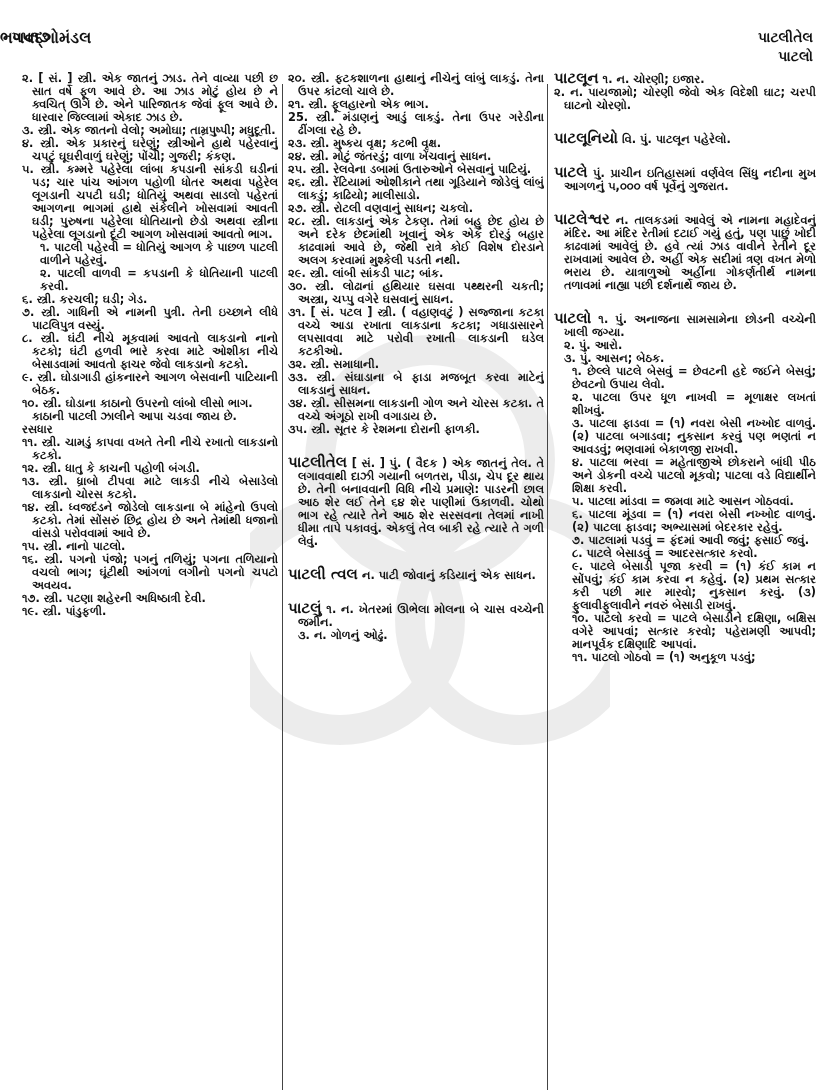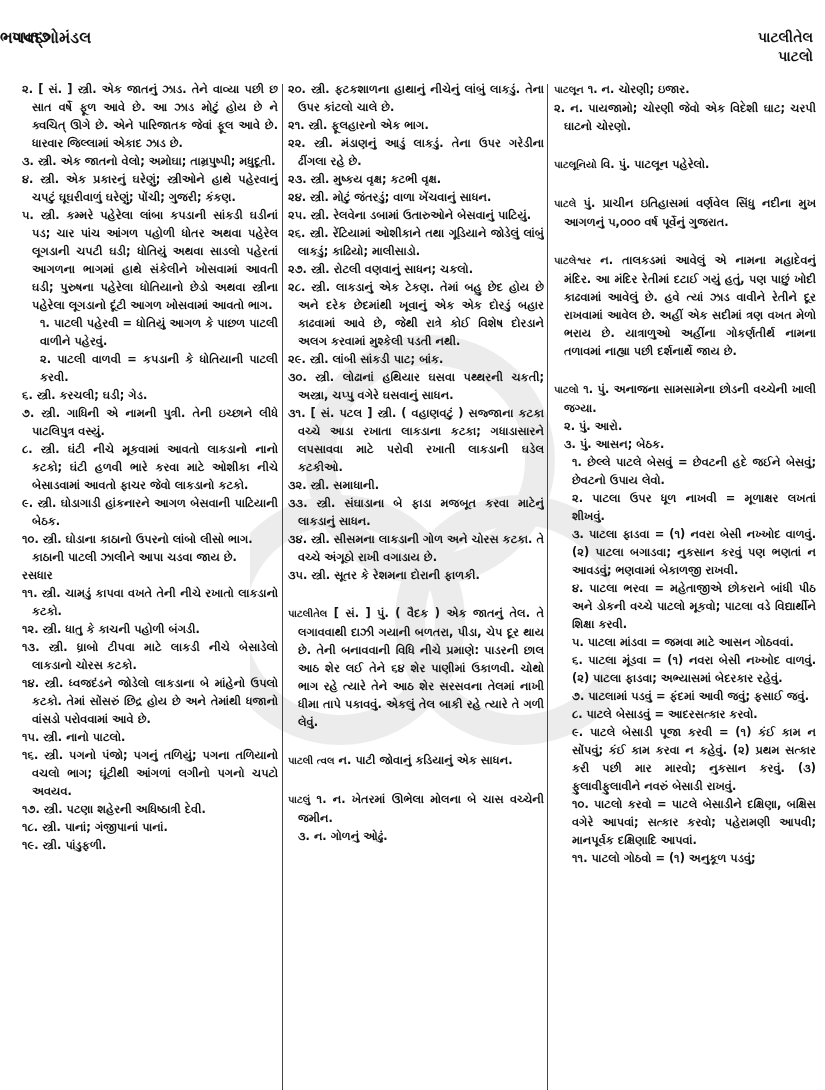--- a/index.html
+++ b/index.html
@@ -22,38 +22,38 @@
     font-size: 14px; font-weight: bold; line-height: 19px;
   }
   .watermark {
     position: absolute; left: 250px; top: 330px; width: 360px; height: 420px;
     pointer-events: none; opacity: 0.07;
   }
   .columns {
     position: absolute; top: 72px; left: 0; width: 825px; height: 1018px;
   }
   .col {
-    position: absolute; top: 8px; bottom: 0; overflow: hidden;
-    font-size: 11.4px; line-height: 18px; font-weight: bold;
+    position: absolute; top: 0; bottom: 0; overflow: hidden;
+    font-size: 11.4px; line-height: 13px; font-weight: bold;
   }
   .col-1 { left: 22px; width: 256px; }
   .col-2 { left: 288px; width: 256px; }
   .col-3 { left: 554px; width: 262px; }
   .divider {
     position: absolute; top: 12px; width: 1px; background: #444;
   }
   .divider-1 { left: 282px; height: 1006px; }
   .divider-2 { left: 547px; height: 1006px; }
   .entry { margin: 0 0 0 0; text-align: justify; }
   .entry.indent { padding-left: 10px; }
   .entry.sub { padding-left: 18px; }
   .entry.hang { padding-left: 10px; text-indent: -10px; }
   .entry.right { text-align: left; }
   .entry.gap { margin-top: 20px; }
-  .headword { font-size: 10px; font-weight: bold; }
+  .headword { font-size: 15px; font-weight: bold; }
 </style>
 </head>
 <body>
 
 <div class="header">
   <div class="page-number">૫૫૧૭</div>
   <div class="book-title">ભગવદ્ગોમંડલ</div>
   <div class="guide-words">
     <div>પાટલીતેલ</div>
     <div>પાટલો</div>
@@ -84,27 +84,26 @@
       <div class="entry hang"><span>૧૦. સ્ત્રી. ઘોડાના કાઠાનો ઉપરનો લાંબો લીસો ભાગ.</span></div>
       <div class="entry indent"><span>કાઠાની પાટલી ઝાલીને આપા ચડવા જાય છે.</span></div>
       <div class="entry right"><span>રસધાર</span></div>
       <div class="entry hang"><span>૧૧. સ્ત્રી. ચામડું કાપવા વખતે તેની નીચે રખાતો લાકડાનો કટકો.</span></div>
       <div class="entry hang"><span>૧૨. સ્ત્રી. ધાતુ કે કાચની પહોળી બંગડી.</span></div>
       <div class="entry hang"><span>૧૩. સ્ત્રી. ધ્રાબો ટીપવા માટે લાકડી નીચે બેસાડેલો લાકડાનો ચોરસ કટકો.</span></div>
       <div class="entry hang"><span>૧૪. સ્ત્રી. ધ્વજદંડને જોડેલો લાકડાના બે માંહેનો ઉપલો કટકો. તેમાં સોંસરું છિદ્ર હોય છે અને તેમાંથી ધજાનો વાંસડો પરોવવામાં આવે છે.</span></div>
       <div class="entry hang"><span>૧૫. સ્ત્રી. નાનો પાટલો.</span></div>
       <div class="entry hang"><span>૧૬. સ્ત્રી. પગનો પંજો; પગનું તળિયું; પગના તળિયાનો વચલો ભાગ; ઘૂંટીથી આંગળાં લગીનો પગનો ચપટો અવયવ.</span></div>
       <div class="entry hang"><span>૧૭. સ્ત્રી. પટણા શહેરની અધિષ્ઠાત્રી દેવી.</span></div>
-      <div class="entry hang"><span>૧૮. સ્ત્રી. પાનાં; ગંજીપાનાં પાનાં.</span></div>
       <div class="entry hang"><span>૧૯. સ્ત્રી. પાંડુફળી.</span></div>
     </div>
   <div class="col col-2">
       <div class="entry hang"><span>૨૦. સ્ત્રી. ફટકશાળના હાથાનું નીચેનું લાંબું લાકડું. તેના ઉપર કાંટલો ચાલે છે.</span></div>
       <div class="entry hang"><span>૨૧. સ્ત્રી. ફૂલહારનો એક ભાગ.</span></div>
-      <div class="entry hang"><span>૨૨. સ્ત્રી. મંડાણનું આડું લાકડું. તેના ઉપર ગરેડીના ઢીંગલા રહે છે.</span></div>
+      <div class="entry hang"><span>25. સ્ત્રી. મંડાણનું આડું લાકડું. તેના ઉપર ગરેડીના ઢીંગલા રહે છે.</span></div>
       <div class="entry hang"><span>૨૩. સ્ત્રી. મુષ્કય વૃક્ષ; કટભી વૃક્ષ.</span></div>
       <div class="entry hang"><span>૨૪. સ્ત્રી. મોટું જંતરડું; વાળા ખેંચવાનું સાધન.</span></div>
       <div class="entry hang"><span>૨૫. સ્ત્રી. રેલવેના ડબામાં ઉતારુઓને બેસવાનું પાટિયું.</span></div>
       <div class="entry hang"><span>૨૬. સ્ત્રી. રેંટિયામાં ઓશીકાને તથા ગૂડિયાને જોડેલું લાંબું લાકડું; કાઢિયો; માલીસાડો.</span></div>
       <div class="entry hang"><span>૨૭. સ્ત્રી. રોટલી વણવાનું સાધન; ચકલો.</span></div>
       <div class="entry hang"><span>૨૮. સ્ત્રી. લાકડાનું એક ટેકણ. તેમાં બહુ છેદ હોય છે અને દરેક છેદમાંથી ખૂવાનું એક એક દોરડું બહાર કાઢવામાં આવે છે, જેથી રાત્રે કોઈ વિશેષ દોરડાને અલગ કરવામાં મુશ્કેલી પડતી નથી.</span></div>
       <div class="entry hang"><span>૨૯. સ્ત્રી. લાંબી સાંકડી પાટ; બાંક.</span></div>
       <div class="entry hang"><span>૩૦. સ્ત્રી. લોઢાનાં હથિયાર ઘસવા પથ્થરની ચકતી; અસ્ત્રા, ચપ્પુ વગેરે ઘસવાનું સાધન.</span></div>
       <div class="entry hang"><span>૩૧. [ સં. પટલ ] સ્ત્રી. ( વહાણવટું ) સજ્જાના કટકા વચ્ચે આડા રખાતા લાકડાના કટકા; ગધાડાસારને લપસાવવા માટે પરોવી રખાતી લાકડાની ઘડેલ કટકીઓ.</span></div>
       <div class="entry hang"><span>૩૨. સ્ત્રી. સમાધાની.</span></div>

